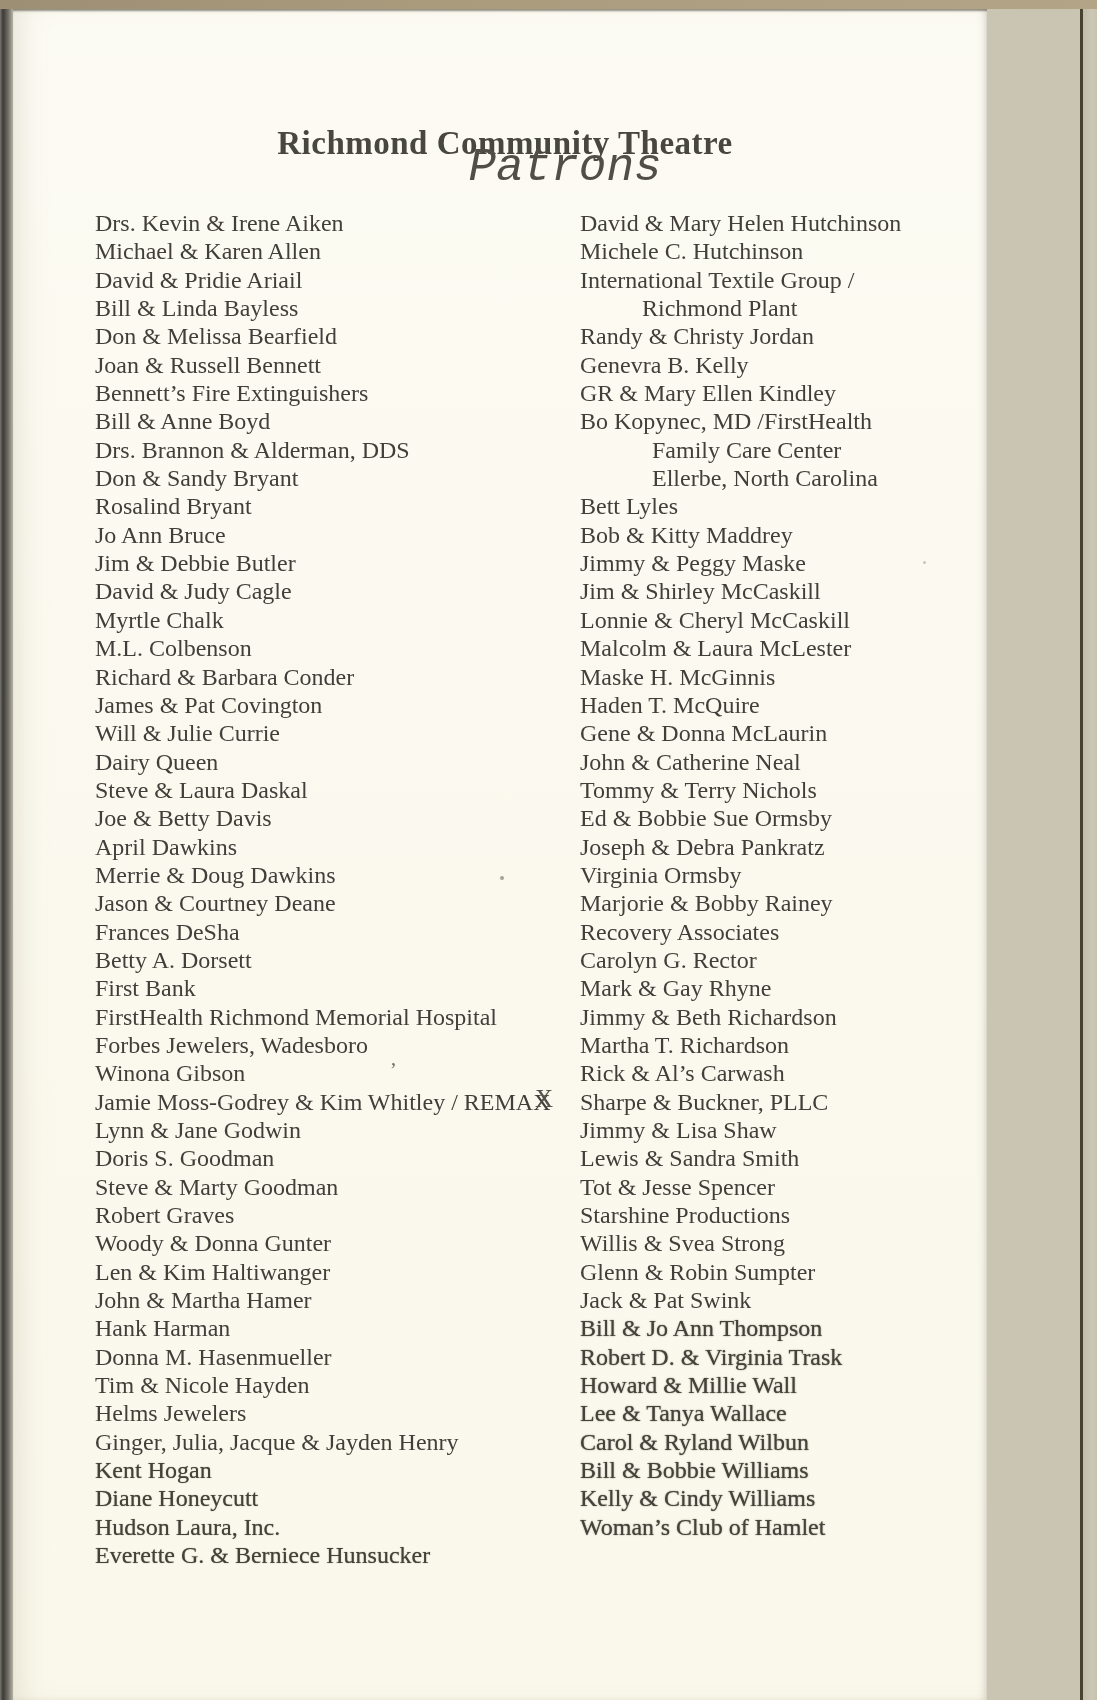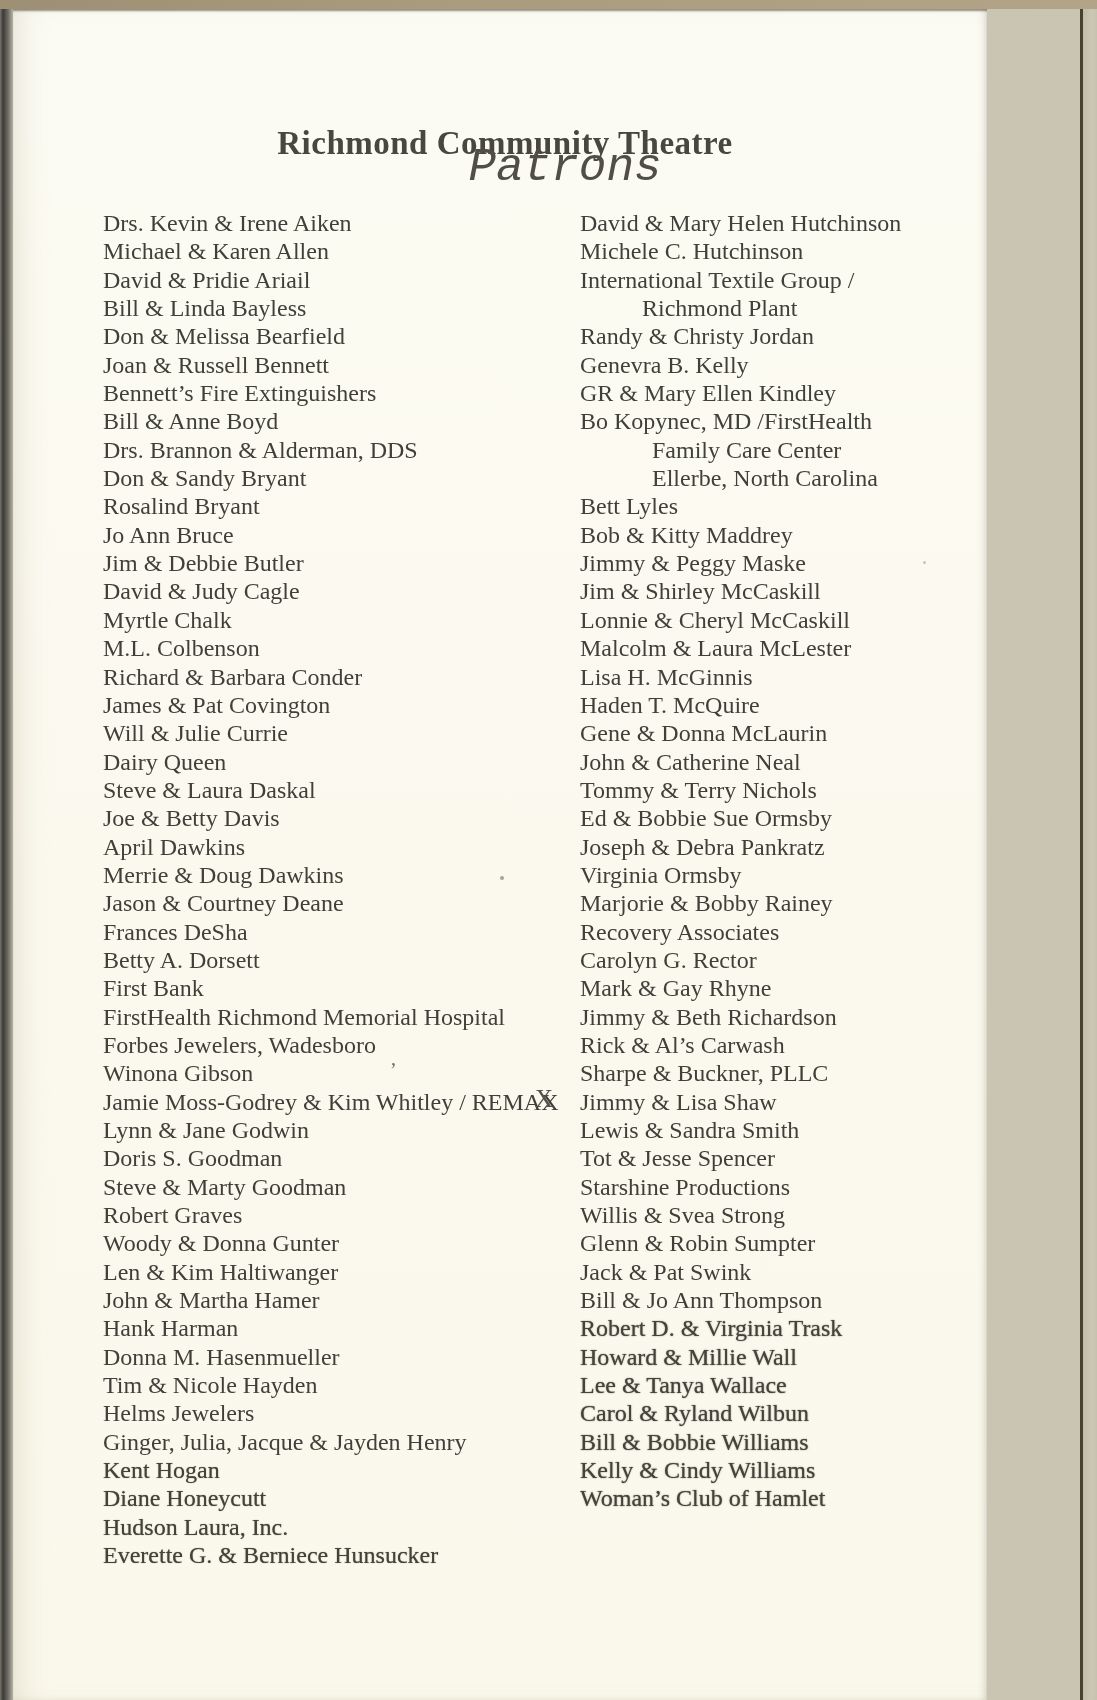--- a/index.html
+++ b/index.html
@@ -42,21 +42,21 @@
   }
   .subtitle {
     position:absolute; left:100px; top:133px; width:904px; text-align:center;
     font-family:Liberation Mono, monospace; font-style:italic;
     font-size:46px; color:#504e45;
   }
   .col {
     position:absolute; top:200px; font-size:24px; line-height:28.35px;
     color:#413f3a; white-space:nowrap;
   }
-  .col-left  { left:90px; }
+  .col-left  { left:82px; }
   .col-right { left:567px; }
   
   .col-right .line:nth-child(n+40) { color:#45423b; text-shadow:0 0 1.3px rgba(68,64,55,.85); }
   .col-left  .line:nth-child(n+45) { color:#444139; text-shadow:0 0 1px rgba(68,64,55,.7); }
   .x-mark {
     position:absolute; left:522px; top:1076px; font-size:25px; color:#53514a;
   }
   
   .speck { position:absolute; background:rgba(95,92,82,.55); border-radius:50%; }
   .speck-1 { left:487px; top:867px; width:4px; height:4px; }
@@ -137,33 +137,34 @@
       <div class="line">GR &amp; Mary Ellen Kindley</div>
       <div class="line">Bo Kopynec, MD /FirstHealth</div>
       <div class="line" style="padding-left: 72px;">Family Care Center</div>
       <div class="line" style="padding-left: 72px;">Ellerbe, North Carolina</div>
       <div class="line">Bett Lyles</div>
       <div class="line">Bob &amp; Kitty Maddrey</div>
       <div class="line">Jimmy &amp; Peggy Maske</div>
       <div class="line">Jim &amp; Shirley McCaskill</div>
       <div class="line">Lonnie &amp; Cheryl McCaskill</div>
       <div class="line">Malcolm &amp; Laura McLester</div>
-      <div class="line">Lisa H. McGinnis</div>
+      <div class="line">Maske H. McGinnis</div>
       <div class="line">Haden T. McQuire</div>
       <div class="line">Gene &amp; Donna McLaurin</div>
       <div class="line">John &amp; Catherine Neal</div>
       <div class="line">Tommy &amp; Terry Nichols</div>
       <div class="line">Ed &amp; Bobbie Sue Ormsby</div>
       <div class="line">Joseph &amp; Debra Pankratz</div>
       <div class="line">Virginia Ormsby</div>
       <div class="line">Marjorie &amp; Bobby Rainey</div>
       <div class="line">Recovery Associates</div>
       <div class="line">Carolyn G. Rector</div>
       <div class="line">Mark &amp; Gay Rhyne</div>
       <div class="line">Jimmy &amp; Beth Richardson</div>
+      <div class="line">Martha T. Richardson</div>
       <div class="line">Rick &amp; Al’s Carwash</div>
       <div class="line">Sharpe &amp; Buckner, PLLC</div>
       <div class="line">Jimmy &amp; Lisa Shaw</div>
       <div class="line">Lewis &amp; Sandra Smith</div>
       <div class="line">Tot &amp; Jesse Spencer</div>
       <div class="line">Starshine Productions</div>
       <div class="line">Willis &amp; Svea Strong</div>
       <div class="line">Glenn &amp; Robin Sumpter</div>
       <div class="line">Jack &amp; Pat Swink</div>
       <div class="line">Bill &amp; Jo Ann Thompson</div>

